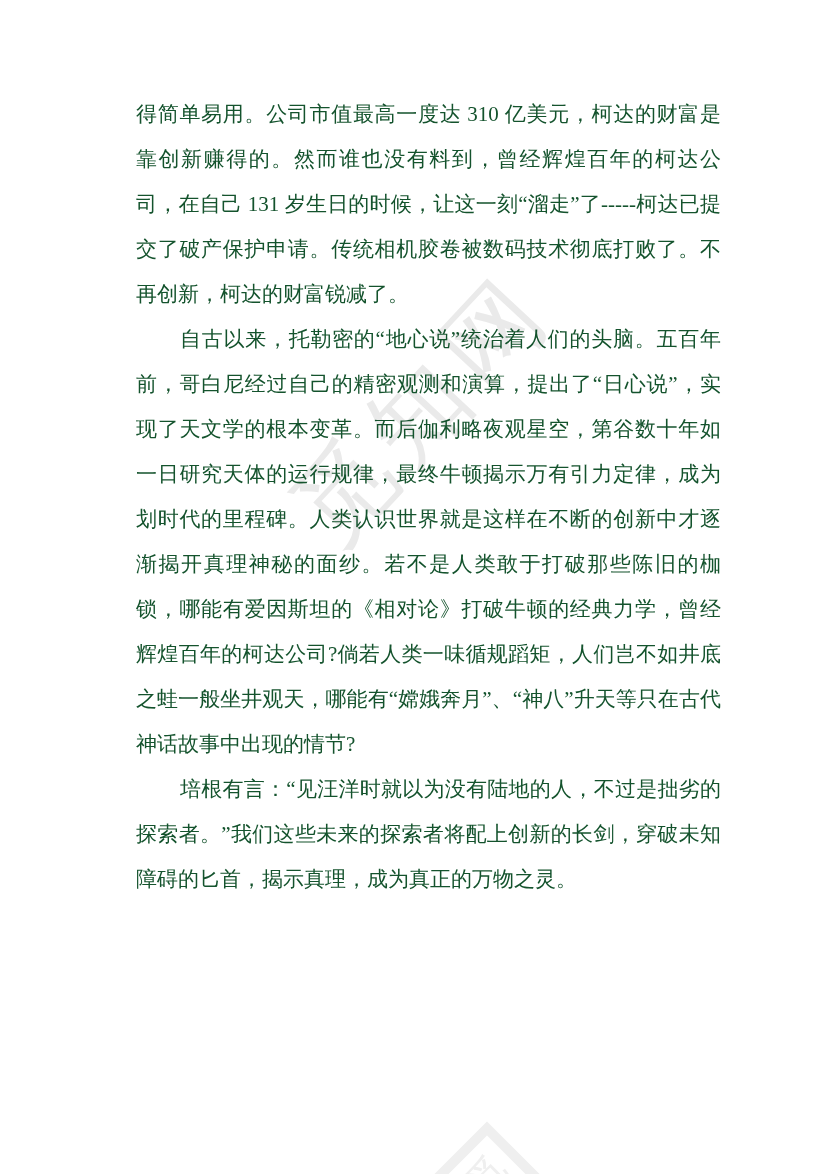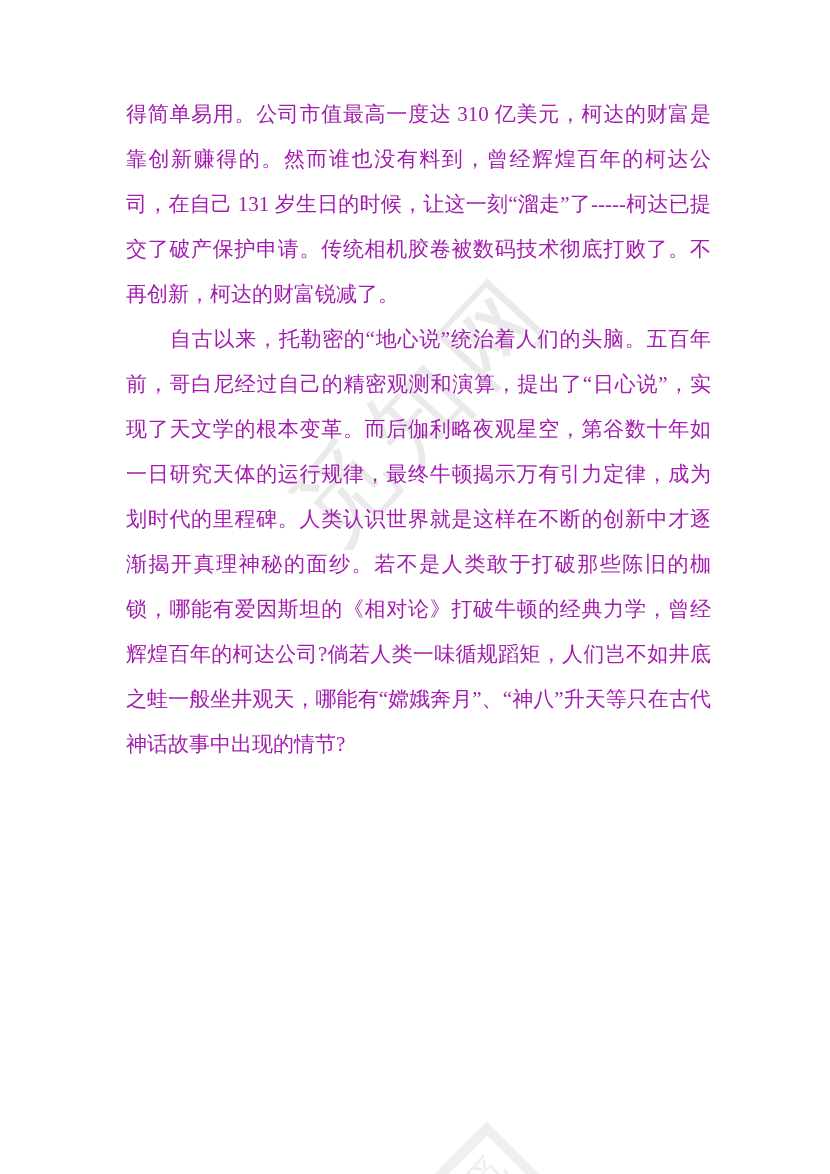--- a/index.html
+++ b/index.html
@@ -53,27 +53,27 @@
     align-items: center;
     justify-content: center;
   }
   .logo-char {
     font-size: 40px;
     color: #efefef;
     line-height: 1;
   }
   .content {
     position: absolute;
-    left: 126px;
+    left: 136px;
     top: 92px;
     width: 585px;
     z-index: 1;
     font-size: 21px;
     line-height: 45px;
-    color: #a21caf;
+    color: #14532d;
     text-align: justify;
     text-align-last: left;
   }
   .para {
     margin: 0;
     padding: 0;
     text-indent: 44px;
   }
   .para.no-indent {
     text-indent: 0;
@@ -82,20 +82,21 @@
 </head>
 <body>
 
 <div class="page">
 
   <div class="watermark-center">觅知网</div>
 
   <div class="content">
     <p class="para no-indent">得简单易用。公司市值最高一度达 310 亿美元，柯达的财富是靠创新赚得的。然而谁也没有料到，曾经辉煌百年的柯达公司，在自己 131 岁生日的时候，让这一刻“溜走”了-----柯达已提交了破产保护申请。传统相机胶卷被数码技术彻底打败了。不再创新，柯达的财富锐减了。</p>
     <p class="para">自古以来，托勒密的“地心说”统治着人们的头脑。五百年前，哥白尼经过自己的精密观测和演算，提出了“日心说”，实现了天文学的根本变革。而后伽利略夜观星空，第谷数十年如一日研究天体的运行规律，最终牛顿揭示万有引力定律，成为划时代的里程碑。人类认识世界就是这样在不断的创新中才逐渐揭开真理神秘的面纱。若不是人类敢于打破那些陈旧的枷锁，哪能有爱因斯坦的《相对论》打破牛顿的经典力学，曾经辉煌百年的柯达公司?倘若人类一味循规蹈矩，人们岂不如井底之蛙一般坐井观天，哪能有“嫦娥奔月”、“神八”升天等只在古代神话故事中出现的情节?</p>
+    <p class="para">培根有言：“见汪洋时就以为没有陆地的人，不过是拙劣的探索者。”我们这些未来的探索者将配上创新的长剑，穿破未知障碍的匕首，揭示真理，成为真正的万物之灵。</p>
   </div>
 
   <div class="watermark-logo">
     <div class="logo-diamond">
       <span class="logo-char">觅</span>
     </div>
   </div>
 
 </div>
 

